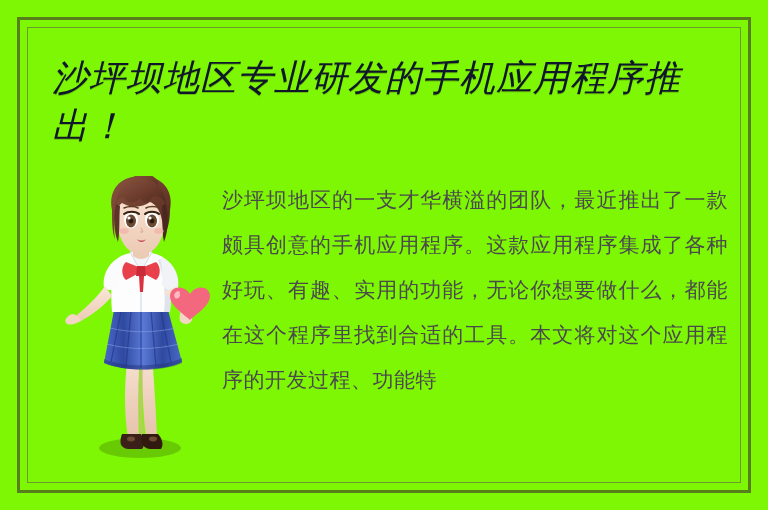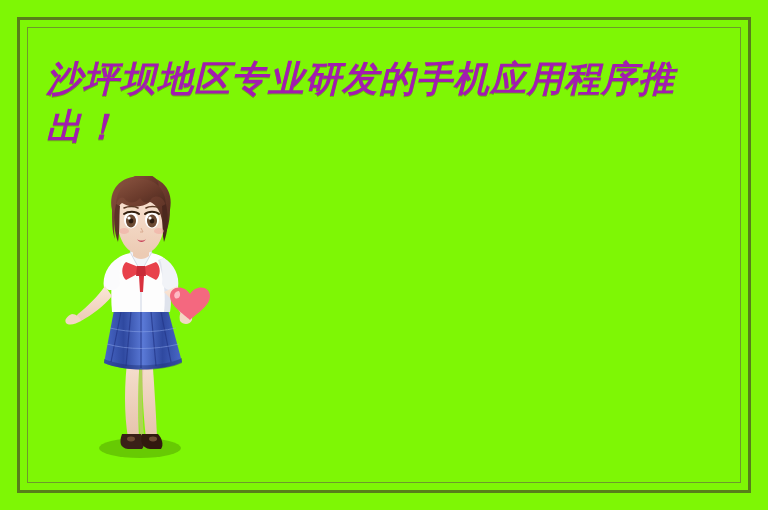--- a/index.html
+++ b/index.html
@@ -41,27 +41,27 @@
     width: 714px;
     height: 456px;
     border: 1px solid #6e9a2b;
     box-sizing: border-box;
     pointer-events: none;
   }
 
   
   .headline {
     position: absolute;
-    left: 46px;
+    left: 52px;
     top: 54px;
     width: 690px;
-    color: #a21caf;
+    color: #0f172a;
     font-family: "DejaVu Serif", "Liberation Serif", serif;
     font-size: 36px;
-    font-weight: bold;
+    font-weight: normal;
     font-style: italic;
     line-height: 48px;
     letter-spacing: 1px;
     text-shadow: 0 1px 0 rgba(60,90,10,0.35);
   }
 
   
   .body-copy {
     position: absolute;
     left: 222px;
@@ -91,20 +91,21 @@
 </head>
 <body>
 
 <div id="poster">
 
   <div class="frame-outer"></div>
   <div class="frame-inner"></div>
 
   <div class="headline">沙坪坝地区专业研发的手机应用程序推出！</div>
 
+  <div class="body-copy">沙坪坝地区的一支才华横溢的团队，最近推出了一款颇具创意的手机应用程序。这款应用程序集成了各种好玩、有趣、实用的功能，无论你想要做什么，都能在这个程序里找到合适的工具。本文将对这个应用程序的开发过程、功能特</div>
 
   <div class="figure">
     <svg viewBox="0 0 164 298" xmlns="http://www.w3.org/2000/svg">
       <defs>
         <linearGradient id="hairG" x1="0" y1="0" x2="1" y2="1">
           <stop offset="0%" stop-color="#8a5440"></stop>
           <stop offset="55%" stop-color="#6b3b2c"></stop>
           <stop offset="100%" stop-color="#4b281e"></stop>
         </linearGradient>
         <linearGradient id="skinG" x1="0" y1="0" x2="0" y2="1">

